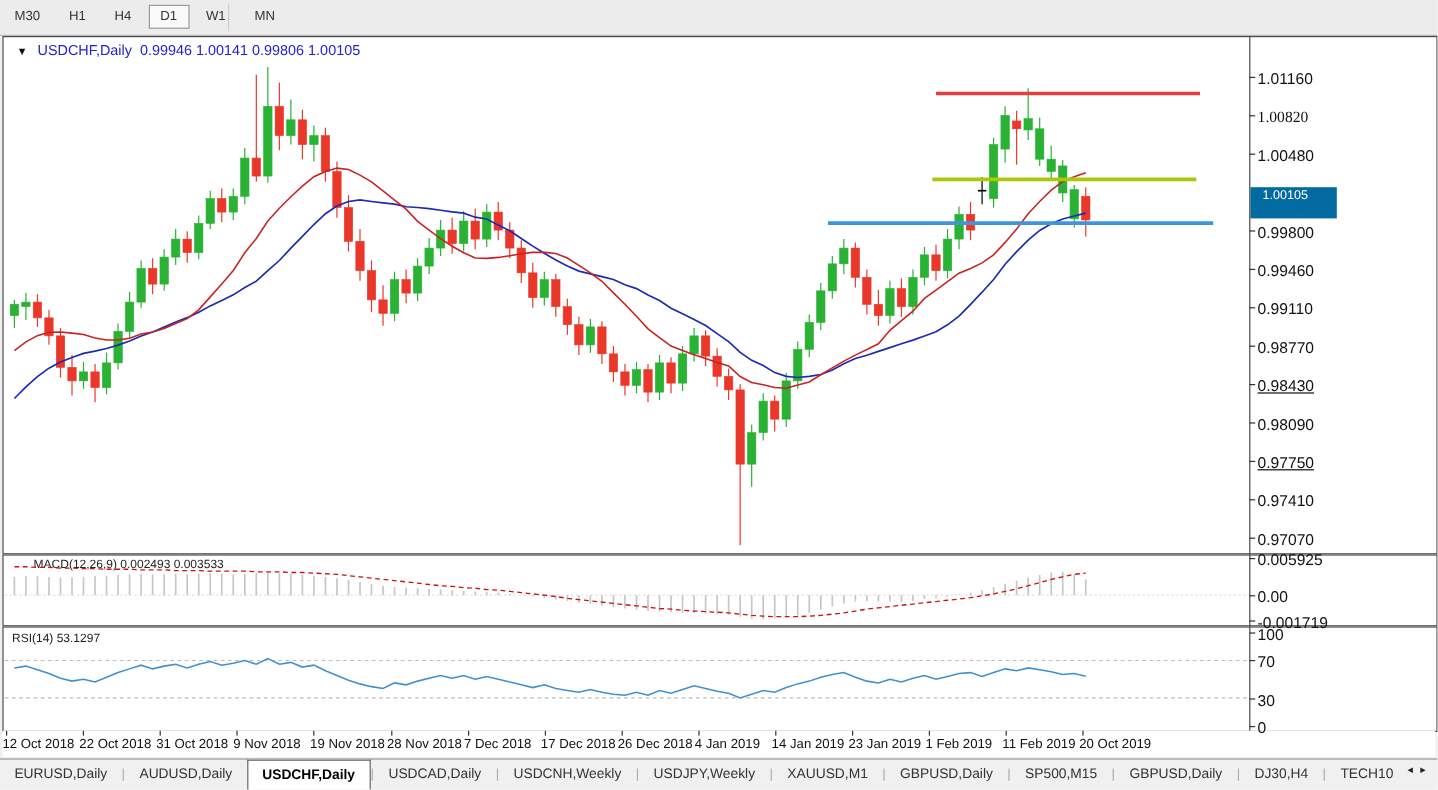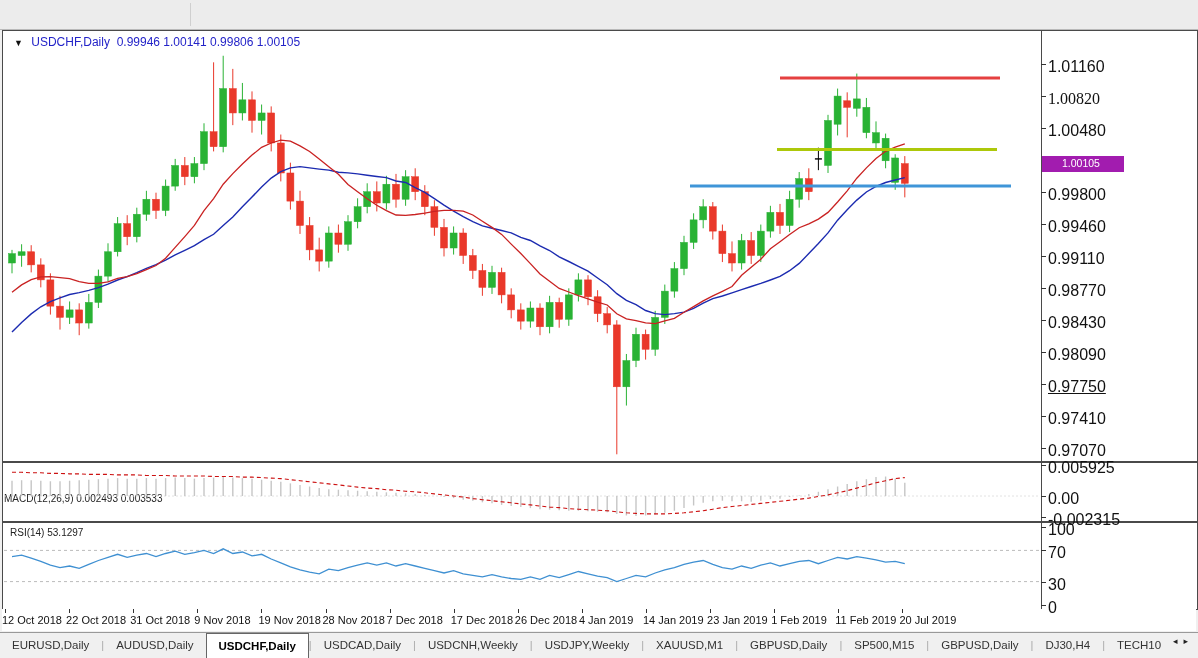--- a/index.html
+++ b/index.html
@@ -17,54 +17,55 @@
   #main-panel{top:30px;height:430px;}
   #macd-panel{top:462px;height:58px;}
   #rsi-panel{top:522px;height:86px;}
   #axis-split{left:1041px;top:30px;width:1px;height:579px;background:#4a4a4a;}
   #date-strip{left:2px;top:609px;width:1194px;height:22px;background:#fff;}
   
   #chart-header{left:14px;top:35px;font-size:12px;color:#2323c8;white-space:nowrap;}
   #chart-header .dd{color:#111;font-size:9px;margin-right:5px;}
   .ind-label{font-size:10px;color:#222;white-space:nowrap;}
   
-  .ax-lbl{position:absolute;left:1048px;font-size:16px;color:#111;white-space:nowrap;}
+  .ax-lbl{position:absolute;left:1048px;font-size:13px;color:#111;white-space:nowrap;}
   .ax-tick{position:absolute;left:1041px;width:5px;height:1px;background:#333;}
-  #cur-price{position:absolute;left:1042px;width:62px;height:16px;background:#a21caf;color:#fff;
-             font-size:10.5px;line-height:14px;padding-left:20px;}
+  #cur-price{position:absolute;left:1042px;width:62px;height:26px;background:#0369a1;color:#fff;
+             font-size:10.5px;line-height:14px;padding-left:10px;}
   .date-lbl{position:absolute;top:614px;font-size:11px;color:#111;white-space:nowrap;}
   .date-tick{position:absolute;top:609px;width:1px;height:4px;background:#333;}
   
   #tabbar{left:0;top:632px;width:1198px;height:26px;background:#f0f0f0;border-top:1px solid #999;}
   .tab{display:inline-block;height:25px;line-height:25px;padding:0 12px;font-size:11.5px;color:#333;
        vertical-align:top;cursor:default;}
   .tab.active{background:#fff;border:1px solid #666;border-bottom:none;font-weight:bold;color:#000;height:25px;}
   .tab-sep{display:inline-block;color:#aaa;font-size:11px;vertical-align:top;line-height:25px;}
   #tab-scroll{position:absolute;right:4px;top:636px;font-size:9px;color:#222;letter-spacing:6px;}
   svg{position:absolute;left:0;top:0;pointer-events:none;}
 </style>
 </head>
 <body>
 
 <div id="toolbar" class="abs">
+  <span id="tf-container"><span class="tf-btn">M30</span><span class="tf-btn">H1</span><span class="tf-btn">H4</span><span class="tf-btn active">D1</span><span class="tf-btn">W1</span><span class="tf-btn">MN</span></span>
   <span id="tf-sep" class="abs"></span>
 </div>
 
 <div id="main-panel" class="abs panel"></div>
 <div id="macd-panel" class="abs panel"></div>
 <div id="rsi-panel" class="abs panel"></div>
 <div id="axis-split" class="abs"></div>
 <div id="date-strip" class="abs"></div>
 
 <div id="chart-header" class="abs">
   <span class="dd">▼</span>
   <span>USDCHF,Daily</span>&nbsp;&nbsp;<span>0.99946 1.00141 0.99806 1.00105</span>
 </div>
 
-<div class="abs ind-label" style="left:4px;top:465px;margin-top:28px;">MACD(12,26,9) 0.002493 0.003533</div>
+<div class="abs ind-label" style="left:28px;top:465px;">MACD(12,26,9) 0.002493 0.003533</div>
 <div class="abs ind-label" style="left:10px;top:527px;">RSI(14) 53.1297</div>
 
 <svg id="chart-svg" width="1198" height="658">
     <line x1="12" x2="12" y1="249.8764241893073" y2="273.32077125328686" stroke="#29b234" stroke-width="1"></line>
     <rect x="8.5" y="253.62751971954458" width="7" height="9.377738825591564" fill="#29b234" stroke="#29b234" stroke-width="0.5"></rect>
     <line x1="21.6" x2="21.6" y1="244.24978089395296" y2="266.7563540753724" stroke="#29b234" stroke-width="1"></line>
     <rect x="18.1" y="251.75197195442541" width="7" height="3.7510955302372793" fill="#29b234" stroke="#29b234" stroke-width="0.5"></rect>
     <line x1="31.2" x2="31.2" y1="245.187554776512" y2="272.3829973707278" stroke="#e9382a" stroke-width="1"></line>
     <rect x="27.7" y="251.75197195442541" width="7" height="13.128834355828872" fill="#e9382a" stroke="#e9382a" stroke-width="0.5"></rect>
     <line x1="40.8" x2="40.8" y1="258.31638913233985" y2="287.38737949167376" stroke="#e9382a" stroke-width="1"></line>
@@ -364,36 +365,36 @@
     <div class="ax-lbl" style="top: 121.966px;">1.00480</div>
     <div class="ax-tick" style="top: 191.734px;"></div>
     <div class="ax-lbl" style="top: 185.734px;">0.99800</div>
     <div class="ax-tick" style="top: 223.619px;"></div>
     <div class="ax-lbl" style="top: 217.619px;">0.99460</div>
     <div class="ax-tick" style="top: 256.441px;"></div>
     <div class="ax-lbl" style="top: 250.441px;">0.99110</div>
     <div class="ax-tick" style="top: 288.325px;"></div>
     <div class="ax-lbl" style="top: 282.325px;">0.98770</div>
     <div class="ax-tick" style="top: 320.209px;"></div>
-    <div class="ax-lbl" style="top: 314.209px;">0.98430</div>
+    <div class="ax-lbl" style="top: 314.209px; text-decoration: underline;">0.98430</div>
     <div class="ax-tick" style="top: 352.094px;"></div>
     <div class="ax-lbl" style="top: 346.094px;">0.98090</div>
     <div class="ax-tick" style="top: 383.978px;"></div>
     <div class="ax-lbl" style="top: 377.978px; text-decoration: underline;">0.97750</div>
     <div class="ax-tick" style="top: 415.862px;"></div>
     <div class="ax-lbl" style="top: 409.862px;">0.97410</div>
     <div class="ax-tick" style="top: 447.747px;"></div>
     <div class="ax-lbl" style="top: 441.747px;">0.97070</div>
     <div class="" id="cur-price" style="top: 156.132px;">1.00105</div>
     <div class="ax-tick" style="top: 464.816px;"></div>
     <div class="ax-lbl" style="top: 458.816px; text-align: right;">0.005925</div>
     <div class="ax-tick" style="top: 496px;"></div>
     <div class="ax-lbl" style="top: 490px;">0.00</div>
     <div class="ax-tick" style="top: 516.795px;"></div>
-    <div class="ax-lbl" style="top: 510.795px;">-0.002315</div>
+    <div class="ax-lbl" style="top: 510.795px;">-0.001719</div>
     <div class="ax-tick" style="top: 527px;"></div>
     <div class="ax-lbl" style="top: 521px;">100</div>
     <div class="ax-tick" style="top: 550.4px;"></div>
     <div class="ax-lbl" style="top: 544.4px;">70</div>
     <div class="ax-tick" style="top: 581.6px;"></div>
     <div class="ax-lbl" style="top: 575.6px;">30</div>
     <div class="ax-tick" style="top: 605px;"></div>
     <div class="ax-lbl" style="top: 599px;">0</div>
     <div class="date-tick" style="left: 5px;"></div>
     <div class="date-lbl" style="left: 2px;">12 Oct 2018</div>
@@ -417,21 +418,21 @@
     <div class="date-lbl" style="left: 578.9px;">4 Jan 2019</div>
     <div class="date-tick" style="left: 646px;"></div>
     <div class="date-lbl" style="left: 643px;">14 Jan 2019</div>
     <div class="date-tick" style="left: 710.1px;"></div>
     <div class="date-lbl" style="left: 707.1px;">23 Jan 2019</div>
     <div class="date-tick" style="left: 774.2px;"></div>
     <div class="date-lbl" style="left: 771.2px;">1 Feb 2019</div>
     <div class="date-tick" style="left: 838.3px;"></div>
     <div class="date-lbl" style="left: 835.3px;">11 Feb 2019</div>
     <div class="date-tick" style="left: 902.4px;"></div>
-    <div class="date-lbl" style="left: 899.4px;">20 Jul 2019</div>
+    <div class="date-lbl" style="left: 899.4px;">20 Oct 2019</div>
   </div>
 
 <div id="tabbar" class="abs">
   <span id="tab-container"><span class="tab">EURUSD,Daily</span><span class="tab-sep">|</span><span class="tab">AUDUSD,Daily</span><span class="tab active">USDCHF,Daily</span><span class="tab-sep">|</span><span class="tab">USDCAD,Daily</span><span class="tab-sep">|</span><span class="tab">USDCNH,Weekly</span><span class="tab-sep">|</span><span class="tab">USDJPY,Weekly</span><span class="tab-sep">|</span><span class="tab">XAUUSD,M1</span><span class="tab-sep">|</span><span class="tab">GBPUSD,Daily</span><span class="tab-sep">|</span><span class="tab">SP500,M15</span><span class="tab-sep">|</span><span class="tab">GBPUSD,Daily</span><span class="tab-sep">|</span><span class="tab">DJ30,H4</span><span class="tab-sep">|</span><span class="tab">TECH10</span></span>
 </div>
 <div id="tab-scroll">
   <span>◂</span><span>▸</span>
 </div>
 
 </body></html>

